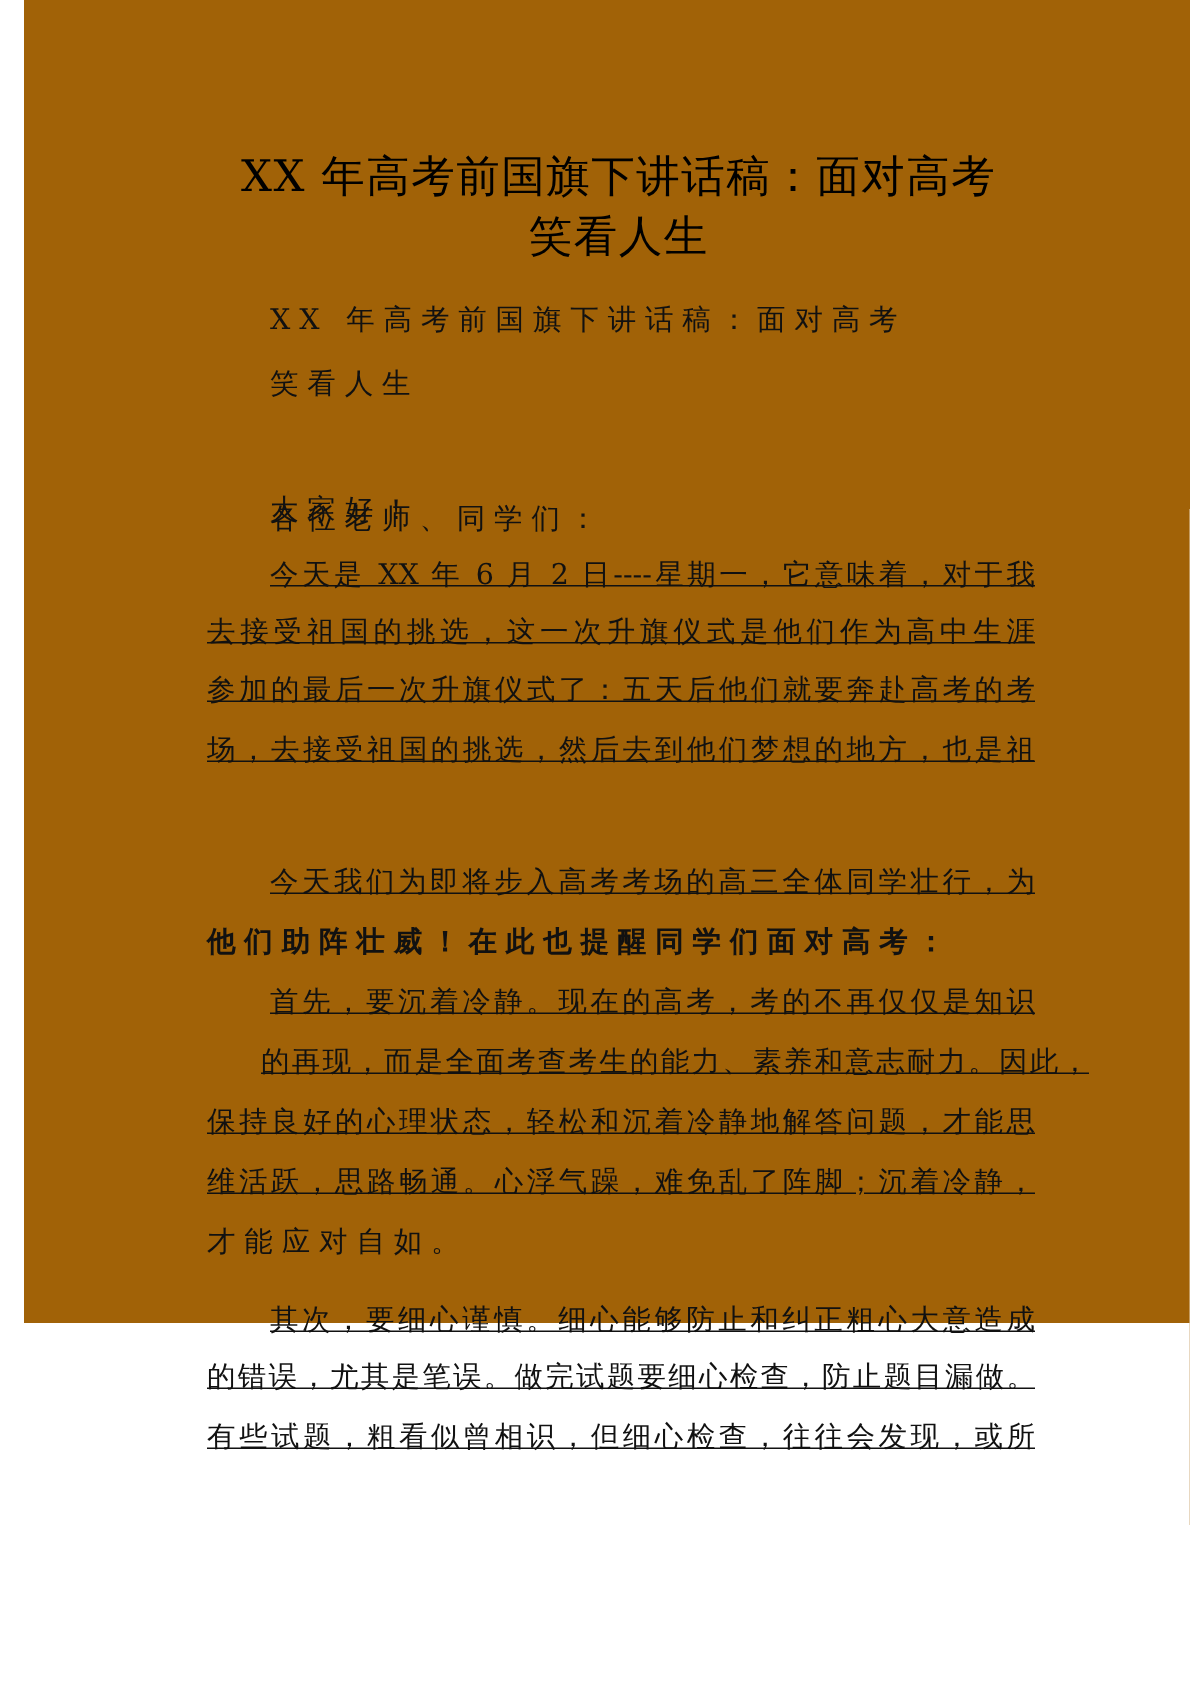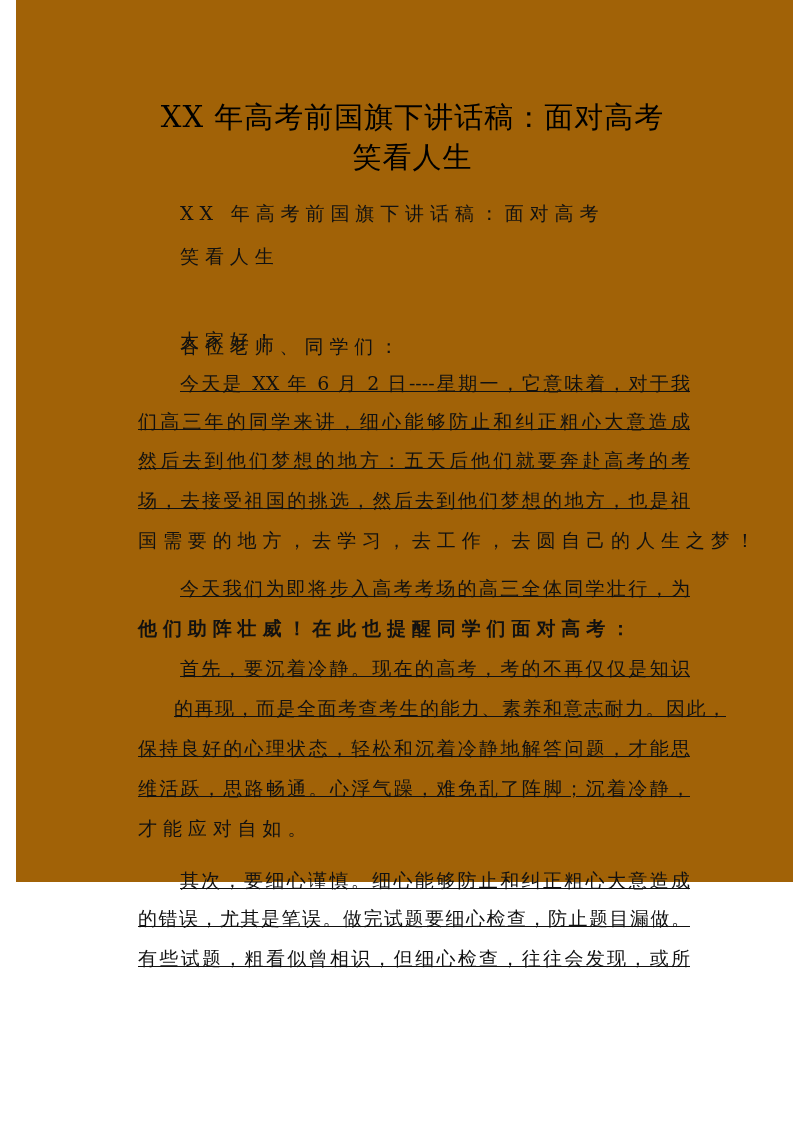--- a/index.html
+++ b/index.html
@@ -20,24 +20,23 @@
     <span class="t1">XX 年高考前国旗下讲话稿：面对高考</span>
     <span class="t2">笑看人生</span>
   </h1>
 
   <div class="line indent" style="top:201px;">XX 年高考前国旗下讲话稿：面对高考</div>
   <div class="line indent" style="top:244px;">笑看人生</div>
   <div class="line indent" style="top:286px;margin-top:48px;">各位老师、同学们：</div>
   <div class="line indent" style="top:328px;">大家好！</div>
 
   <div class="line indent justify" style="top:371px; width:510px;">今天是 XX 年 6 月 2 日----星期一，它意味着，对于我</div>
-  <div class="line justify" style="top:409px;">们高三年的同学来讲，细心能够防止和纠正粗心大意造成</div>
-  <div class="line justify" style="top:448px;">然后去到他们梦想的地方：五天后他们就要奔赴高考的考</div>
+  <div class="line justify" style="top:409px;">去接受祖国的挑选，这一次升旗仪式是他们作为高中生涯</div>
+  <div class="line justify" style="top:448px;">参加的最后一次升旗仪式了：五天后他们就要奔赴高考的考</div>
   <div class="line justify" style="top:488px;">场，去接受祖国的挑选，然后去到他们梦想的地方，也是祖</div>
-  <div class="line" style="top:528px;">国需要的地方，去学习，去工作，去圆自己的人生之梦！</div>
 
   <div class="line indent justify" style="top:576px; width:510px;">今天我们为即将步入高考考场的高三全体同学壮行，为</div>
   <div class="line" style="top:616px;font-weight:bold;">他们助阵壮威！在此也提醒同学们面对高考：</div>
 
   <div class="line indent justify" style="top:656px; width:510px;">首先，要沉着冷静。现在的高考，考的不再仅仅是知识</div>
   <div class="line justify" style="top:696px;margin-left:36px;">的再现，而是全面考查考生的能力、素养和意志耐力。因此，</div>
   <div class="line justify" style="top:736px;">保持良好的心理状态，轻松和沉着冷静地解答问题，才能思</div>
   <div class="line" style="top:816px;">才能应对自如。</div>
   <div class="line justify" style="top:776px;">维活跃，思路畅通。心浮气躁，难免乱了阵脚；沉着冷静，</div>
 

